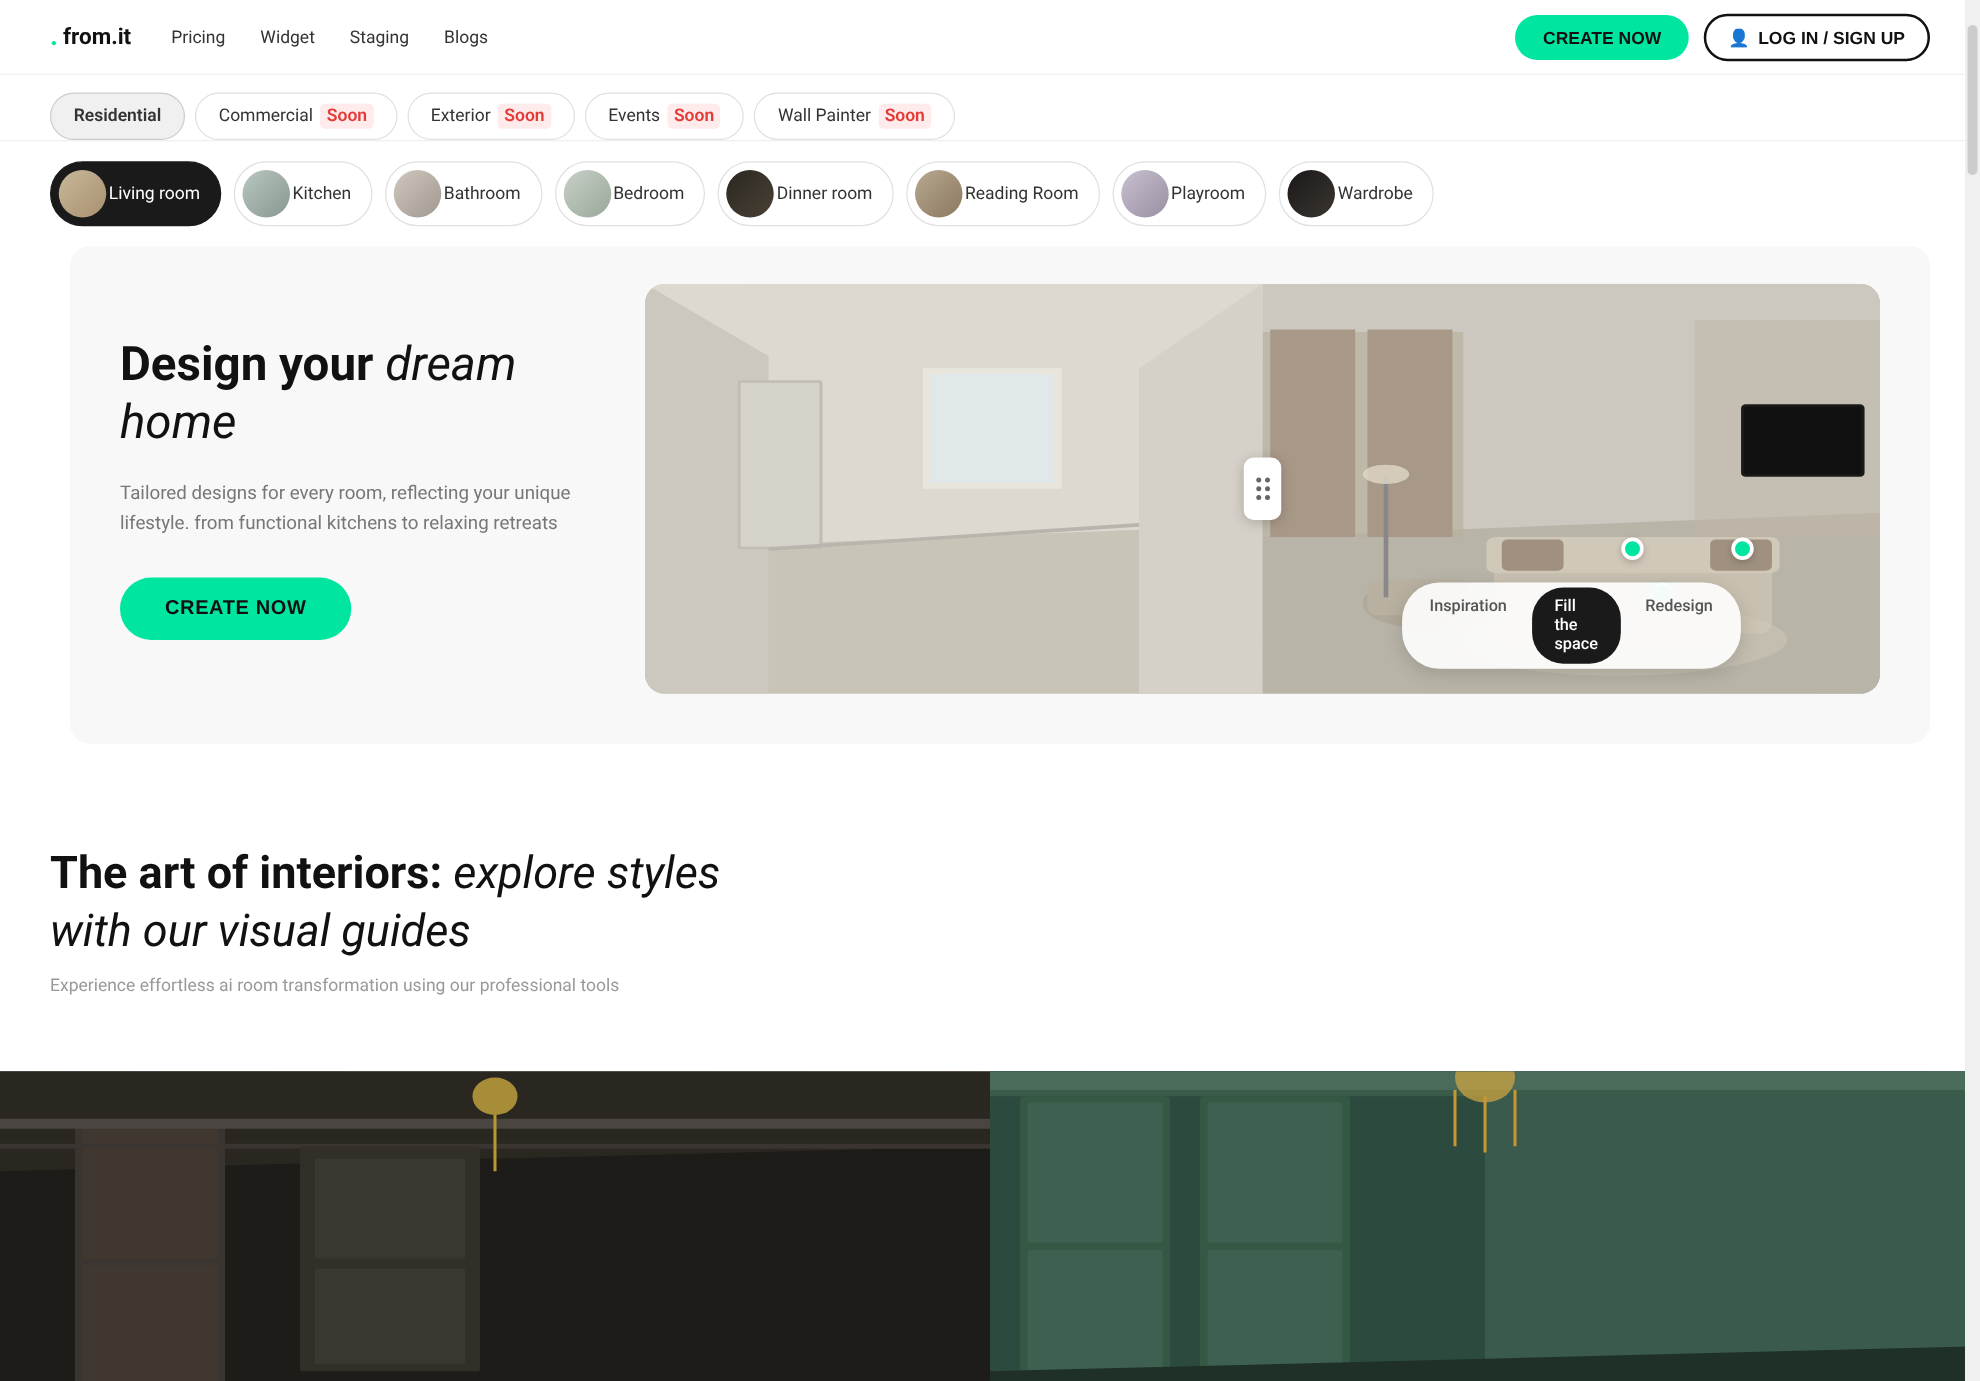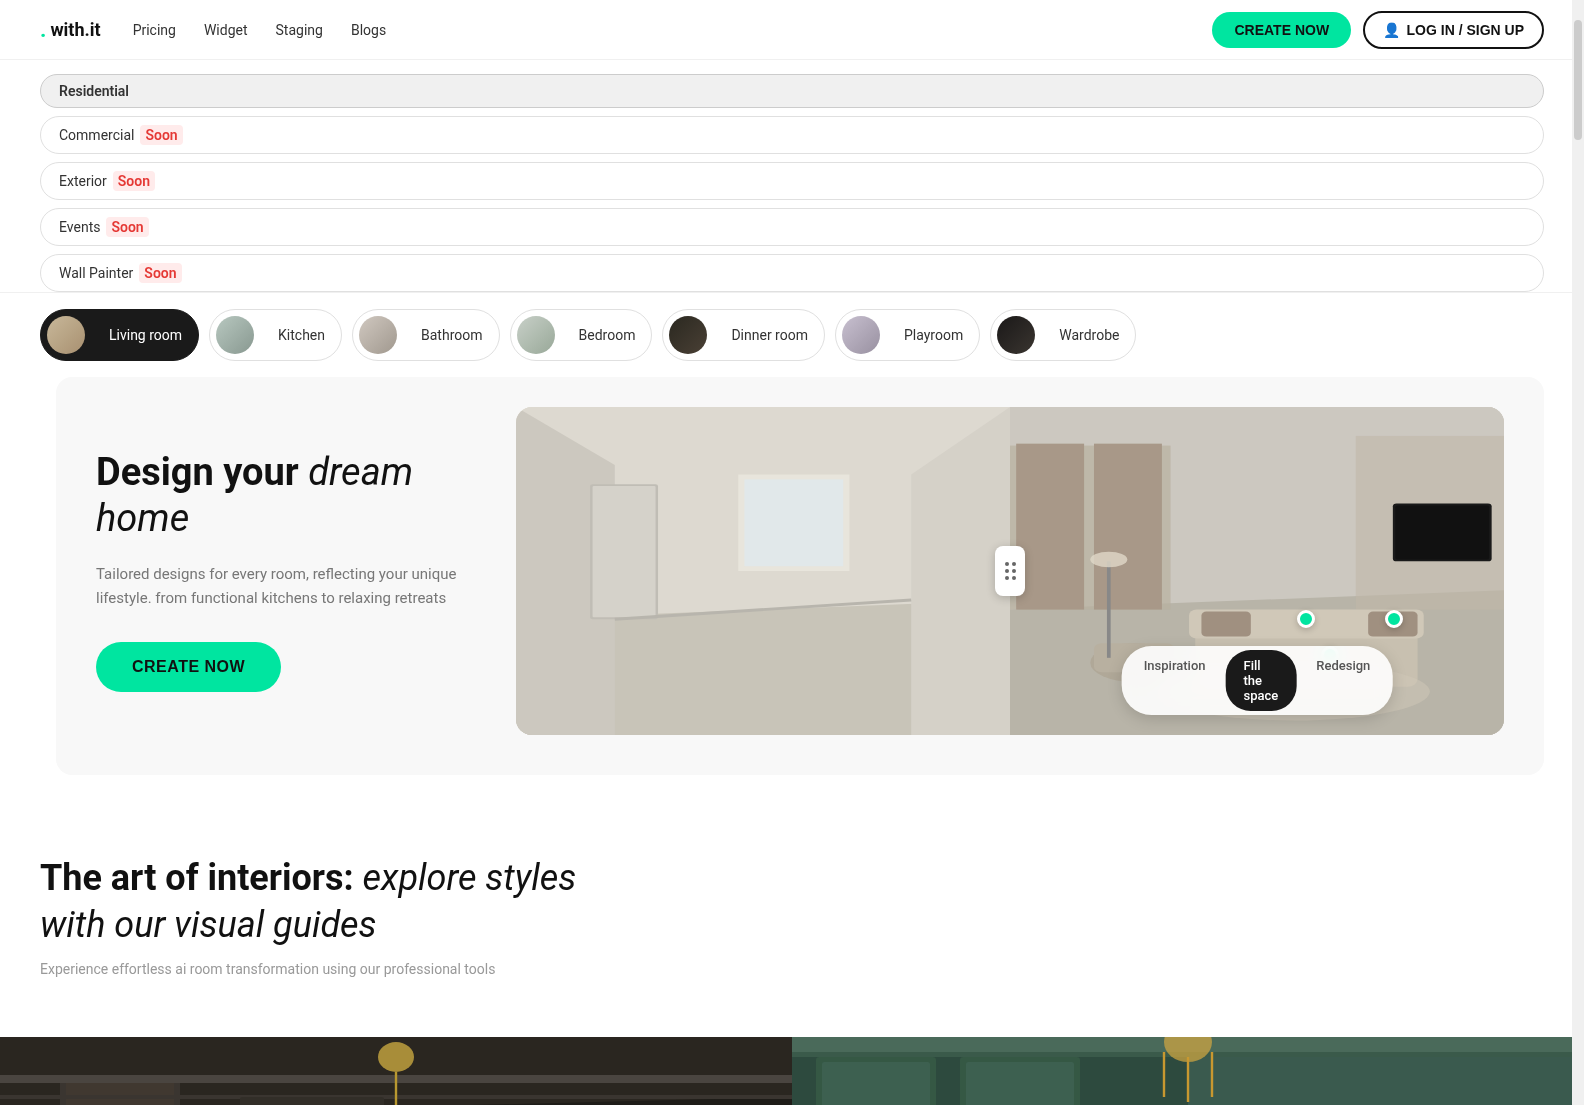--- a/index.html
+++ b/index.html
@@ -20,40 +20,40 @@
       background: #00e5a0; color: #111; border: none; padding: 10px 22px;
       border-radius: 25px; font-weight: 700; font-size: 14px; cursor: pointer;
     }
     .btn-login {
       background: #fff; color: #111; border: 2px solid #111; padding: 9px 18px;
       border-radius: 25px; font-weight: 600; font-size: 14px; cursor: pointer;
       display: flex; align-items: center; gap: 6px;
     }
 
     
-    .tabs-section { padding: 14px 40px 0; border-bottom: 1px solid #f0f0f0; display: flex; gap: 8px; flex-direction: column; }
+    .tabs-section { padding: 14px 40px 0; border-bottom: 1px solid #f0f0f0; display: flex; gap: 8px; }
     .tab-pill {
       padding: 8px 18px; border-radius: 25px; font-size: 14px; cursor: pointer;
       display: flex; align-items: center; gap: 6px; border: 1px solid #e0e0e0;
       background: #fff; color: #333; white-space: nowrap;
     }
     .tab-pill.active { background: #f0f0f0; border-color: #ccc; font-weight: 600; }
     .soon-badge {
       font-size: 14px; background: #ffebeb; color: #e53935; padding: 2px 5px;
       border-radius: 4px; font-weight: 600;
     }
 
     
     .room-categories {
       display: flex; align-items: center; gap: 10px; padding: 16px 40px;
       overflow-x: auto; scrollbar-width: none;
     }
     .room-categories::-webkit-scrollbar { display: none; }
     .room-pill {
-      display: flex; align-items: center; gap: 24px; padding: 6px 16px 6px 6px;
+      display: flex; align-items: center; gap: 2px; padding: 6px 16px 6px 6px;
       border-radius: 30px; border: 1px solid #e0e0e0; background: #fff;
       cursor: pointer; white-space: nowrap; font-size: 14px; color: #333;
     }
     .room-pill.active { background: #1a1a1a; color: #fff; border-color: #1a1a1a; }
     .room-thumb {
       width: 38px; height: 38px; border-radius: 50%; background: #ccc;
       overflow: hidden; flex-shrink: 0;
     }
 
     
@@ -150,21 +150,21 @@
     .thumb-playroom { background: linear-gradient(135deg, #c8c0d0, #9890a0); }
     .thumb-wardrobe { background: linear-gradient(135deg, #1a1818, #3a3530); }
   </style>
 </head>
 <body>
 
 <nav class="navbar">
   <div class="navbar-left">
     <div class="logo">
       <span class="logo-dot">.</span>
-      <span>with.it</span>
+      <span>from.it</span>
     </div>
     <div class="nav-links">
       <a class="nav-link">Pricing</a>
       <a class="nav-link">Widget</a>
       <a class="nav-link">Staging</a>
       <a class="nav-link">Blogs</a>
     </div>
   </div>
   <div class="navbar-right">
     <button class="btn-create-nav">CREATE NOW</button>
@@ -210,20 +210,24 @@
     <div class="room-thumb thumb-bathroom"></div>
     <span>Bathroom</span>
   </div>
   <div class="room-pill">
     <div class="room-thumb thumb-bedroom"></div>
     <span>Bedroom</span>
   </div>
   <div class="room-pill">
     <div class="room-thumb thumb-dinner"></div>
     <span>Dinner room</span>
+  </div>
+  <div class="room-pill">
+    <div class="room-thumb thumb-reading"></div>
+    <span>Reading Room</span>
   </div>
   <div class="room-pill">
     <div class="room-thumb thumb-playroom"></div>
     <span>Playroom</span>
   </div>
   <div class="room-pill">
     <div class="room-thumb thumb-wardrobe"></div>
     <span>Wardrobe</span>
   </div>
 </div>

